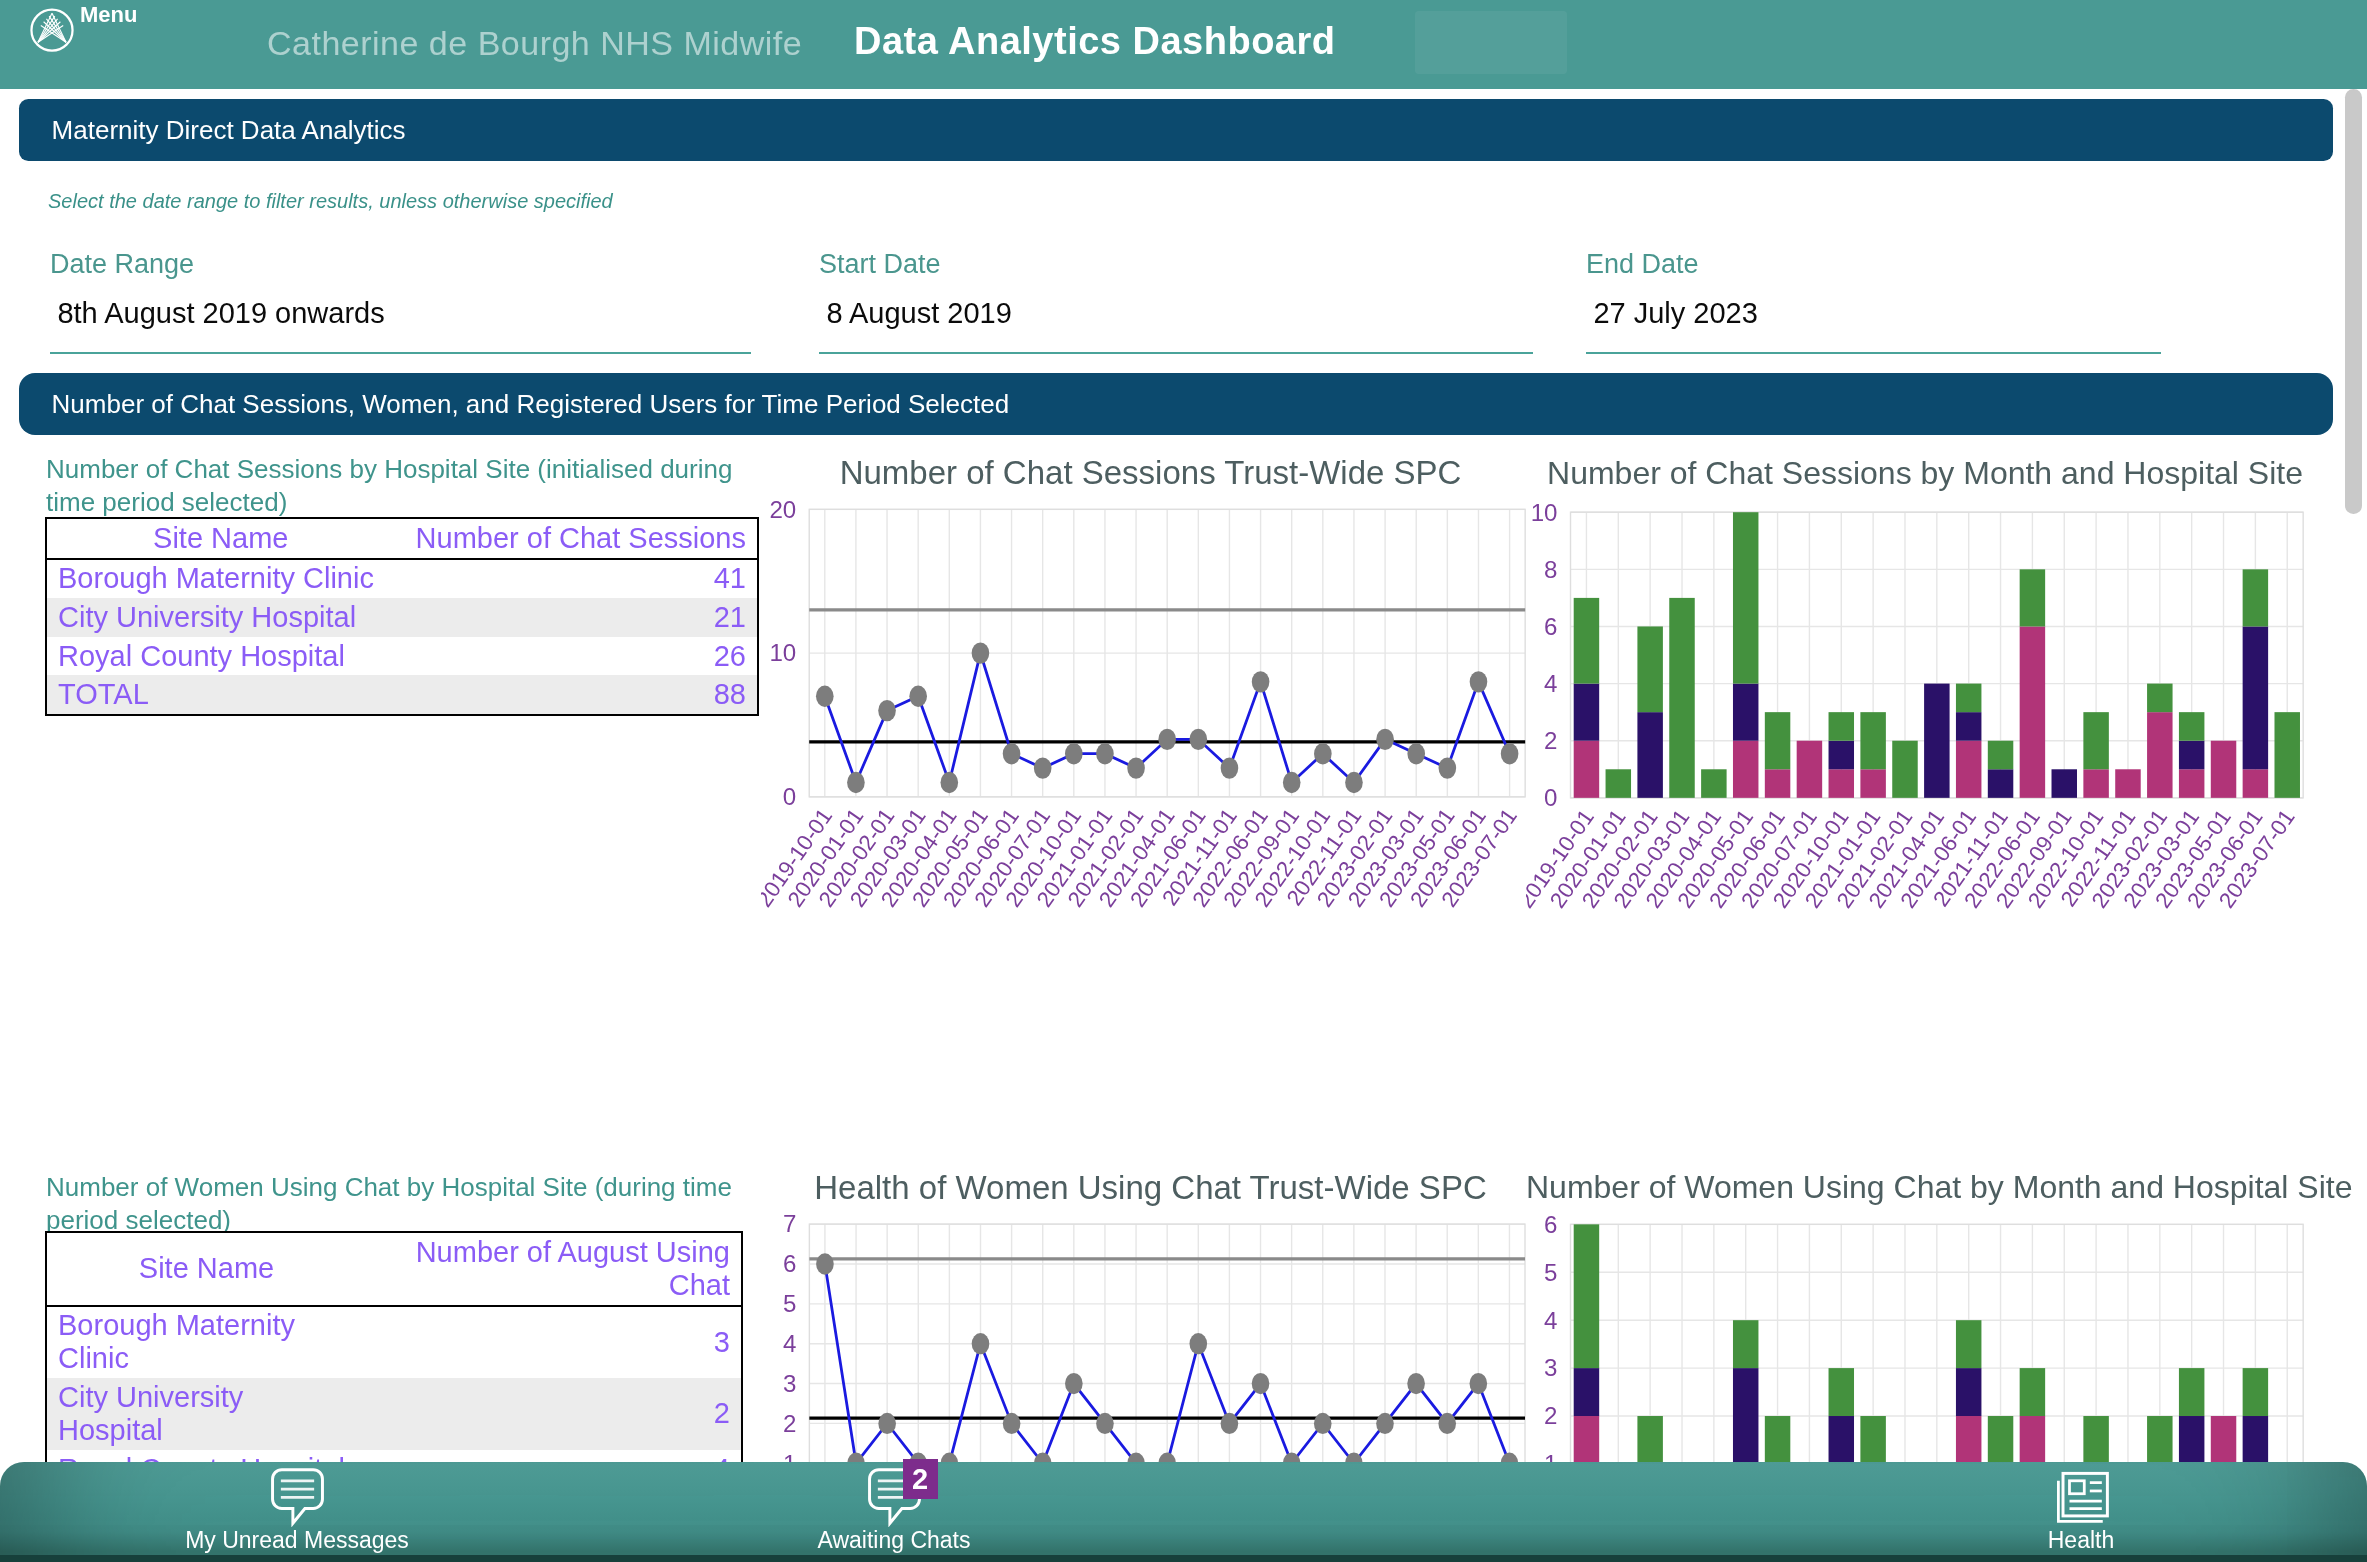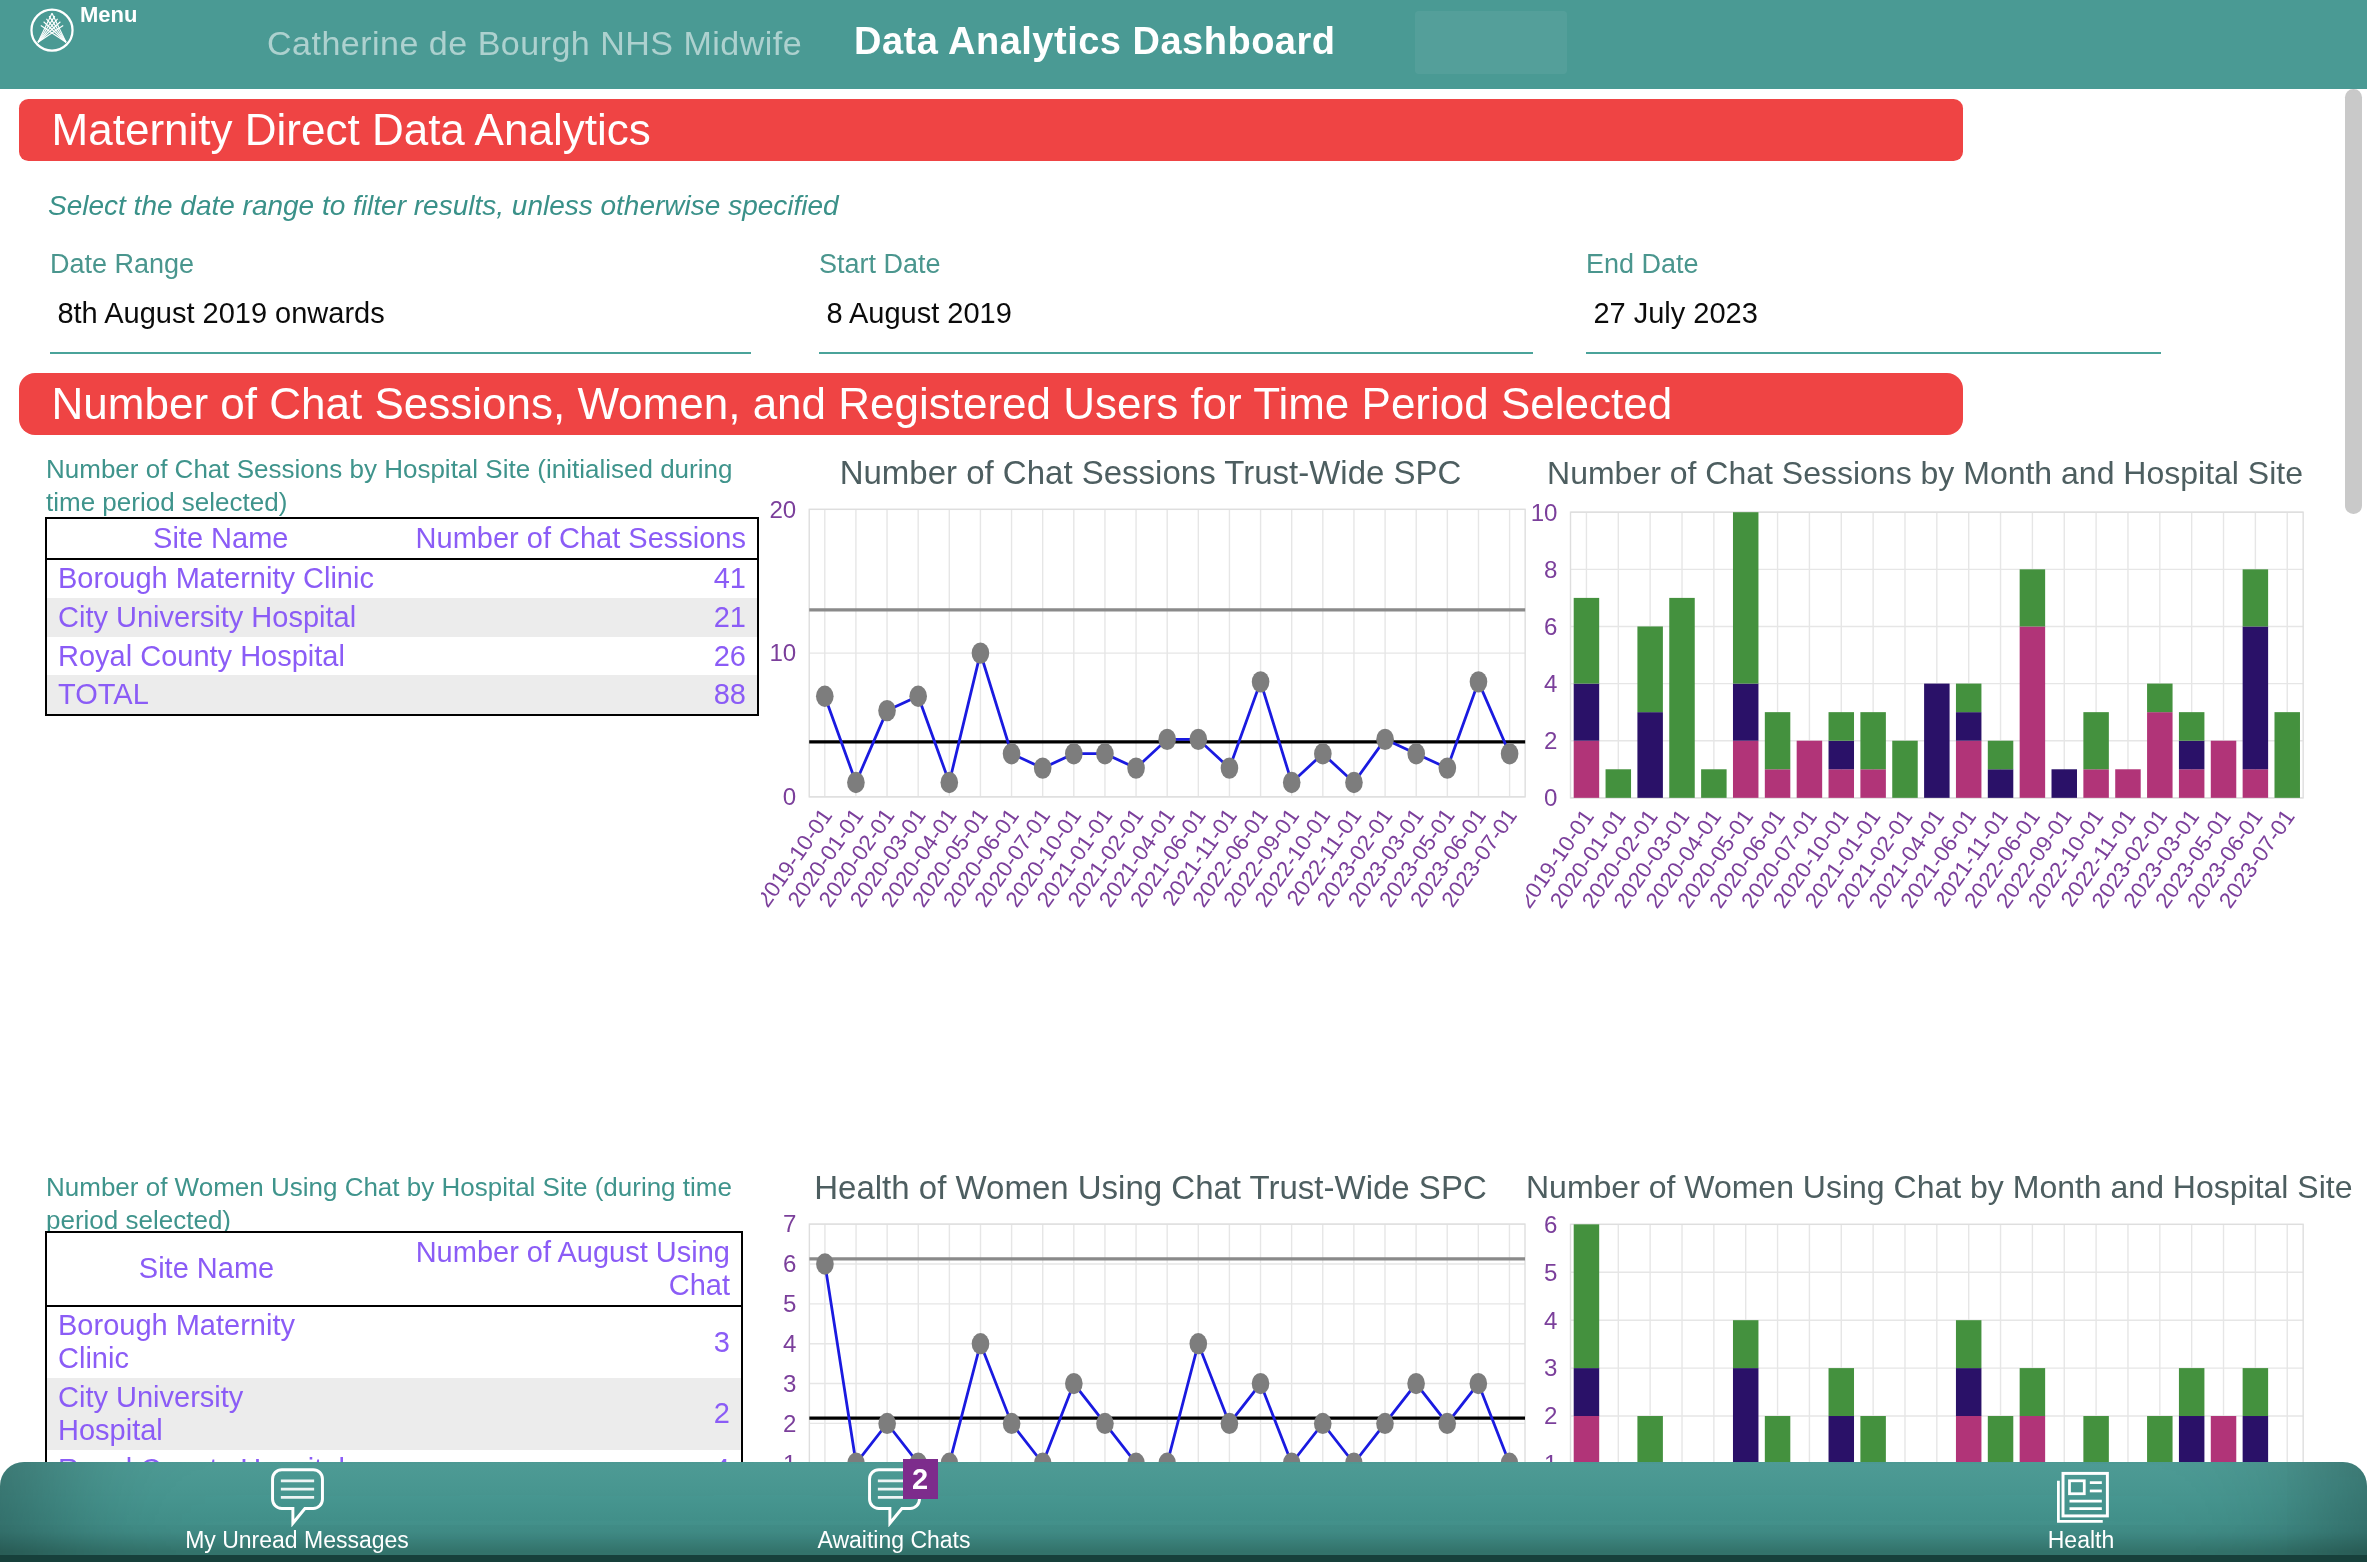--- a/index.html
+++ b/index.html
@@ -14,27 +14,27 @@
                 display:flex; align-items:flex-start; cursor:pointer;font-weight:bold; }
   .menu-label { color:#ffffff; font-size:22px; margin-top:-1.9px; }
   .app-name { position:absolute; left:267px; top:24px; font-size:34px;
               color:rgba(255,255,255,0.55); letter-spacing:0.5px; }
   .app-title { position:absolute; left:854px; top:20.4px; font-size:38px; font-weight:bold;
                color:#ffffff; letter-spacing:0.5px; }
   .title-ghost-box { position:absolute; left:1415px; top:11px; width:152px; height:63px;
                      background:rgba(255,255,255,0.06); border-radius:3.7px; }
 
   
-  .section-bar { position:absolute; left:18.6px; width:1944px; height:62px; background:#ef4444;
-                 border-radius:9.3px; color:#ffffff; font-size:44px; line-height:62px;
+  .section-bar { position:absolute; left:18.6px; width:2314px; height:62px; background:#0c4a6e;
+                 border-radius:9.3px; color:#ffffff; font-size:26px; line-height:62px;
                  padding-left:33px; z-index:2; }
   .bar-maternity { top:99px; }
   .bar-counts { top:373px; border-radius:16px; }
 
-  .filter-note { position:absolute; left:48px; top:190px; font-size:28px; font-style:italic;
+  .filter-note { position:absolute; left:48px; top:190px; font-size:20px; font-style:italic;
                  color:#3a9189; z-index:2; }
 
   .filter { position:absolute; top:249px; z-index:2; }
   .filter .flabel { font-size:27px; color:#4a968e; }
   .filter .fvalue { font-size:29px; color:#0b0b0b; margin-top:16.7px; margin-left:7.4px; }
   .filter .fline  { border-bottom:2.8px solid #4aa39a; margin-top:22px; }
   .f-range { left:50px;  width:701px; }
   .f-start { left:819px; width:714px; }
   .f-end   { left:1586px; width:575px; }
 

